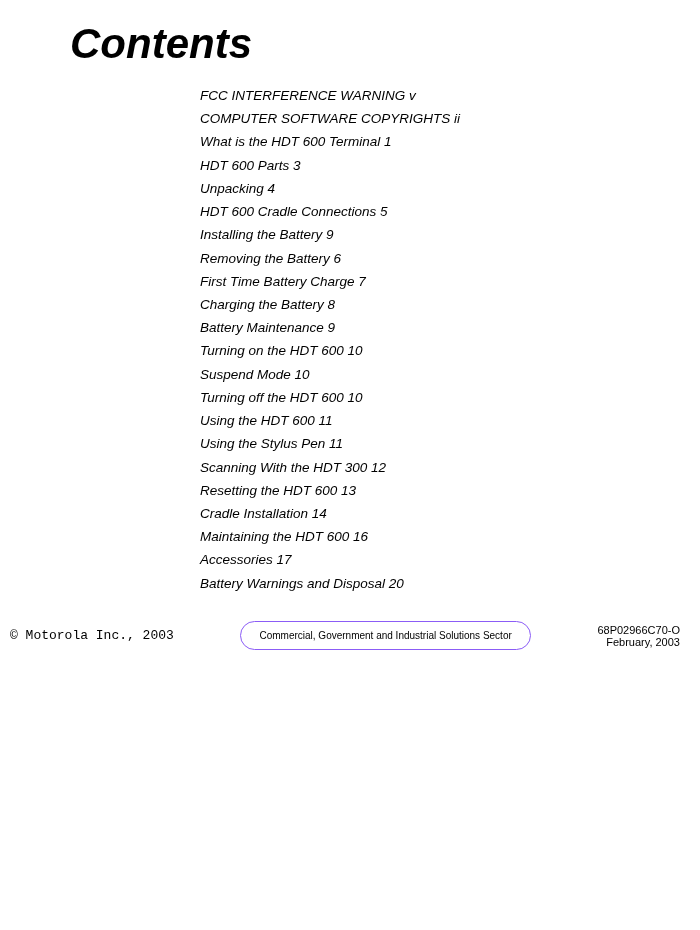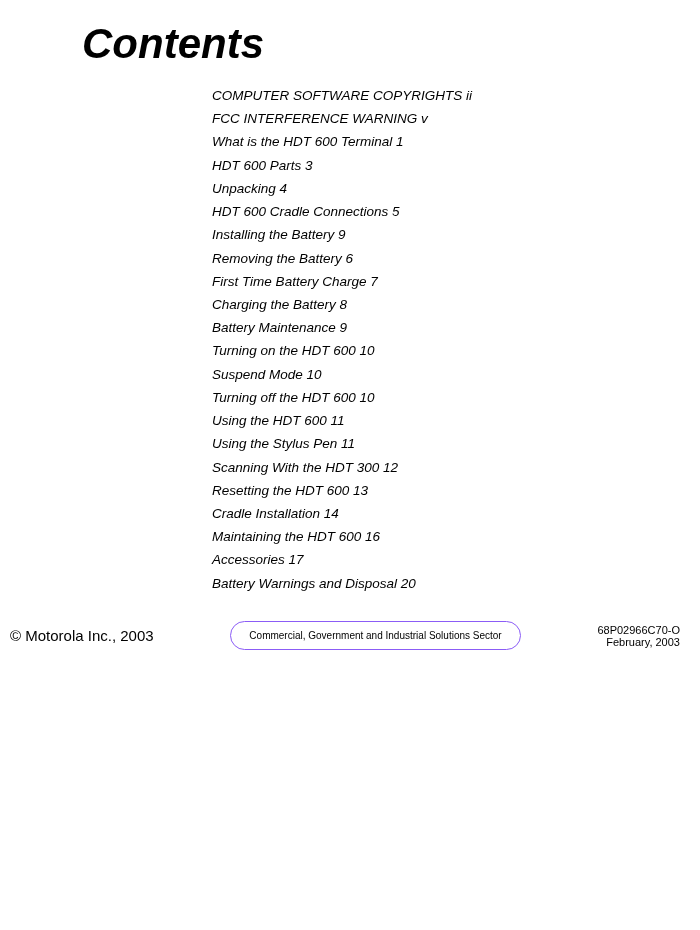--- a/index.html
+++ b/index.html
@@ -15,21 +15,21 @@
       font-family: Arial, Helvetica, sans-serif;
       position: relative;
       overflow: hidden;
     }
 
     .page-container {
       width: 700px;
       height: 668px;
       background: #ffffff;
       position: relative;
-      padding: 20px 12px;
+      padding: 20px 0;
     }
 
     .title {
       font-size: 42px;
       font-style: italic;
       font-weight: bold;
       color: #000000;
       margin-left: 70px;
       margin-bottom: 16px;
       font-family: Arial, Helvetica, sans-serif;
@@ -53,23 +53,23 @@
       bottom: 18px;
       left: 0;
       right: 0;
       display: flex;
       align-items: center;
       justify-content: space-between;
       padding: 0 20px 0 10px;
     }
 
     .footer-left {
-      font-size: 15px;
+      font-size: 13px;
       color: #000000;
-      font-family: Liberation Sans, sans-serif;
+      font-family: Liberation Mono, monospace;
     }
 
     .footer-center {
       border: 1px solid #8b5cf6;
       border-radius: 20px;
       padding: 6px 18px;
       font-size: 10px;
       color: #000000;
       text-align: center;
       font-family: Arial, Helvetica, sans-serif;
@@ -83,22 +83,22 @@
       text-align: right;
     }
   </style>
 </head>
 <body>
 
 <div class="page-container">
   <div class="title">Contents</div>
 
   <ul class="toc-list" id="toc-list">
-  <li>COMPUTER SOFTWARE COPYRIGHTS ii</li>
-      <li>FCC INTERFERENCE WARNING v</li>
+  <li>FCC INTERFERENCE WARNING v</li>
+      <li>COMPUTER SOFTWARE COPYRIGHTS ii</li>
       <li>What is the HDT 600 Terminal 1</li>
       <li>HDT 600 Parts 3</li>
       <li>Unpacking 4</li>
       <li>HDT 600 Cradle Connections 5</li>
       <li>Installing the Battery 9</li>
       <li>Removing the Battery 6</li>
       <li>First Time Battery Charge 7</li>
       <li>Charging the Battery 8</li>
       <li> Battery Maintenance 9</li>
       <li>Turning on the HDT 600 10</li>

